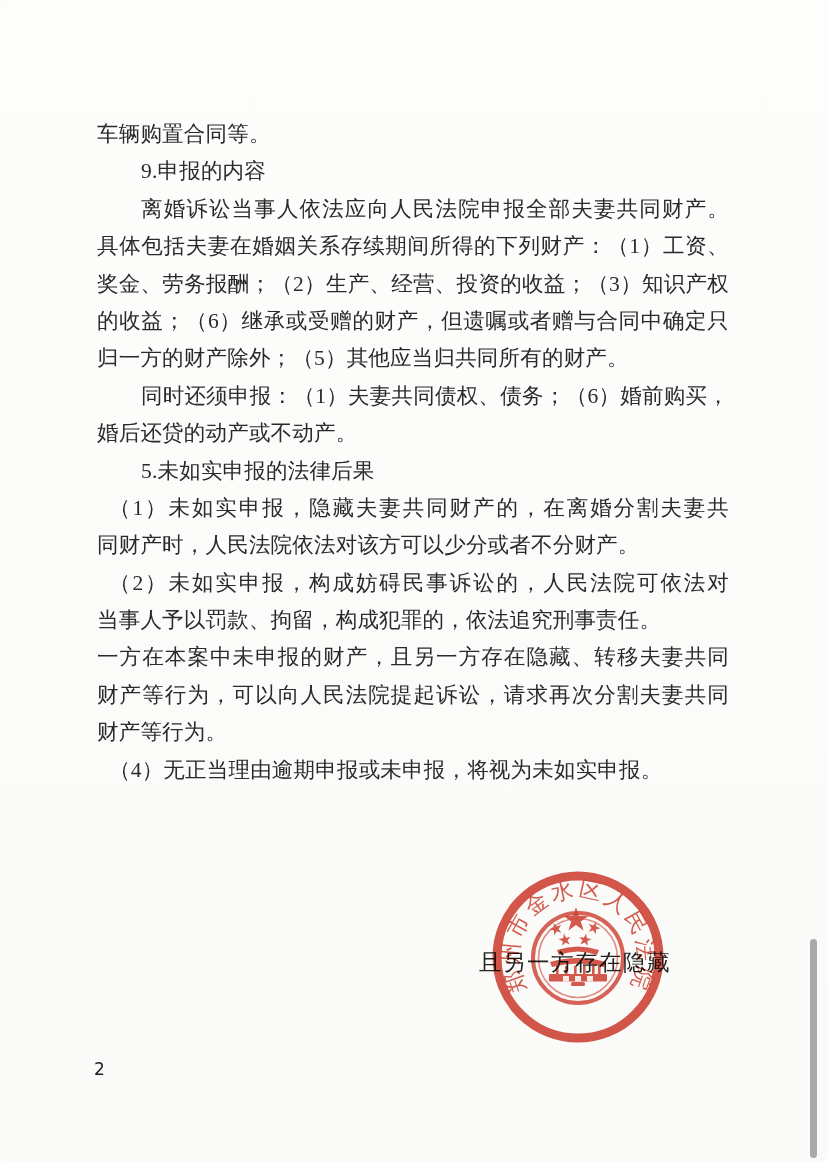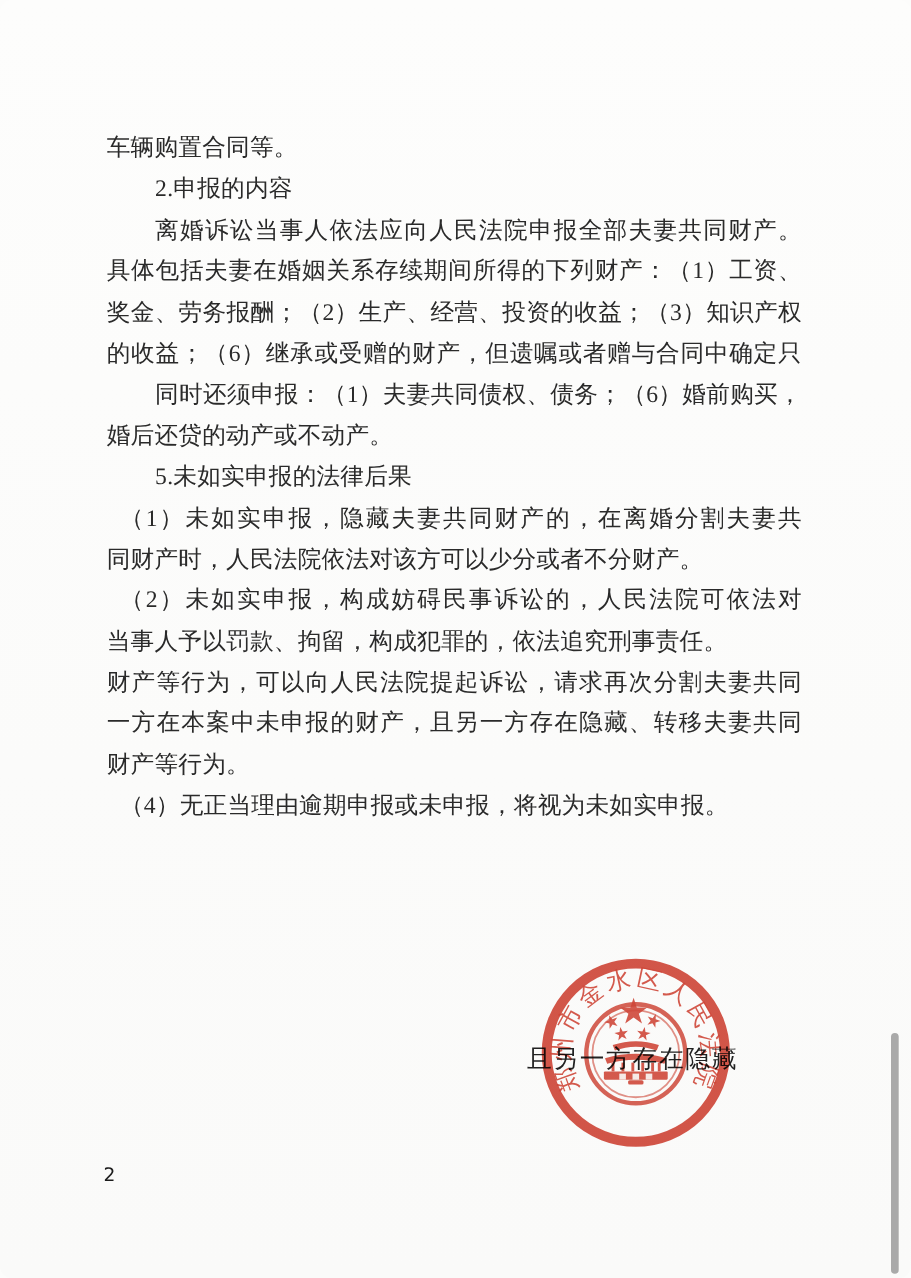--- a/index.html
+++ b/index.html
@@ -77,34 +77,35 @@
     border-radius:4px;
   }
 </style>
 </head>
 <body>
 
 <div class="page">
 
   <div class="text-block">
       <div class="line ind-none">车辆购置合同等。</div>
-      <div class="line ind-para">2.申报的内容</div>
+      <div class="line ind-para">9.申报的内容</div>
       <div class="line ind-para fill">离婚诉讼当事人依法应向人民法院申报全部夫妻共同财产。</div>
       <div class="line ind-none fill">具体包括夫妻在婚姻关系存续期间所得的下列财产：（1）工资、</div>
       <div class="line ind-none fill">奖金、劳务报酬；（2）生产、经营、投资的收益；（3）知识产权</div>
       <div class="line ind-none fill">的收益；（6）继承或受赠的财产，但遗嘱或者赠与合同中确定只</div>
+      <div class="line ind-none">归一方的财产除外；（5）其他应当归共同所有的财产。</div>
       <div class="line ind-para fill">同时还须申报：（1）夫妻共同债权、债务；（6）婚前购买，</div>
       <div class="line ind-none">婚后还贷的动产或不动产。</div>
       <div class="line ind-para">5.未如实申报的法律后果</div>
       <div class="line ind-paren fill">（1）未如实申报，隐藏夫妻共同财产的，在离婚分割夫妻共</div>
       <div class="line ind-none">同财产时，人民法院依法对该方可以少分或者不分财产。</div>
       <div class="line ind-paren fill">（2）未如实申报，构成妨碍民事诉讼的，人民法院可依法对</div>
       <div class="line ind-none">当事人予以罚款、拘留，构成犯罪的，依法追究刑事责任。</div>
+      <div class="line ind-none fill">一方在本案中未申报的财产，且另一方存在隐藏、转移夫妻共同</div>
       <div class="line ind-none fill">财产等行为，可以向人民法院提起诉讼，请求再次分割夫妻共同</div>
-      <div class="line ind-none fill">一方在本案中未申报的财产，且另一方存在隐藏、转移夫妻共同</div>
       <div class="line ind-none">财产等行为。</div>
       <div class="line ind-paren">（4）无正当理由逾期申报或未申报，将视为未如实申报。</div>
     </div>
 
   <div class="doc-date">且另一方存在隐藏</div>
 
   <div class="seal">
     <svg viewBox="0 0 182 182" xmlns="http://www.w3.org/2000/svg">
       <defs>
         <path id="star" d="M0,-1 L0.224,-0.309 L0.951,-0.309 L0.363,0.118 L0.588,0.809 L0,0.382 L-0.588,0.809 L-0.363,0.118 L-0.951,-0.309 L-0.224,-0.309 Z"></path>

